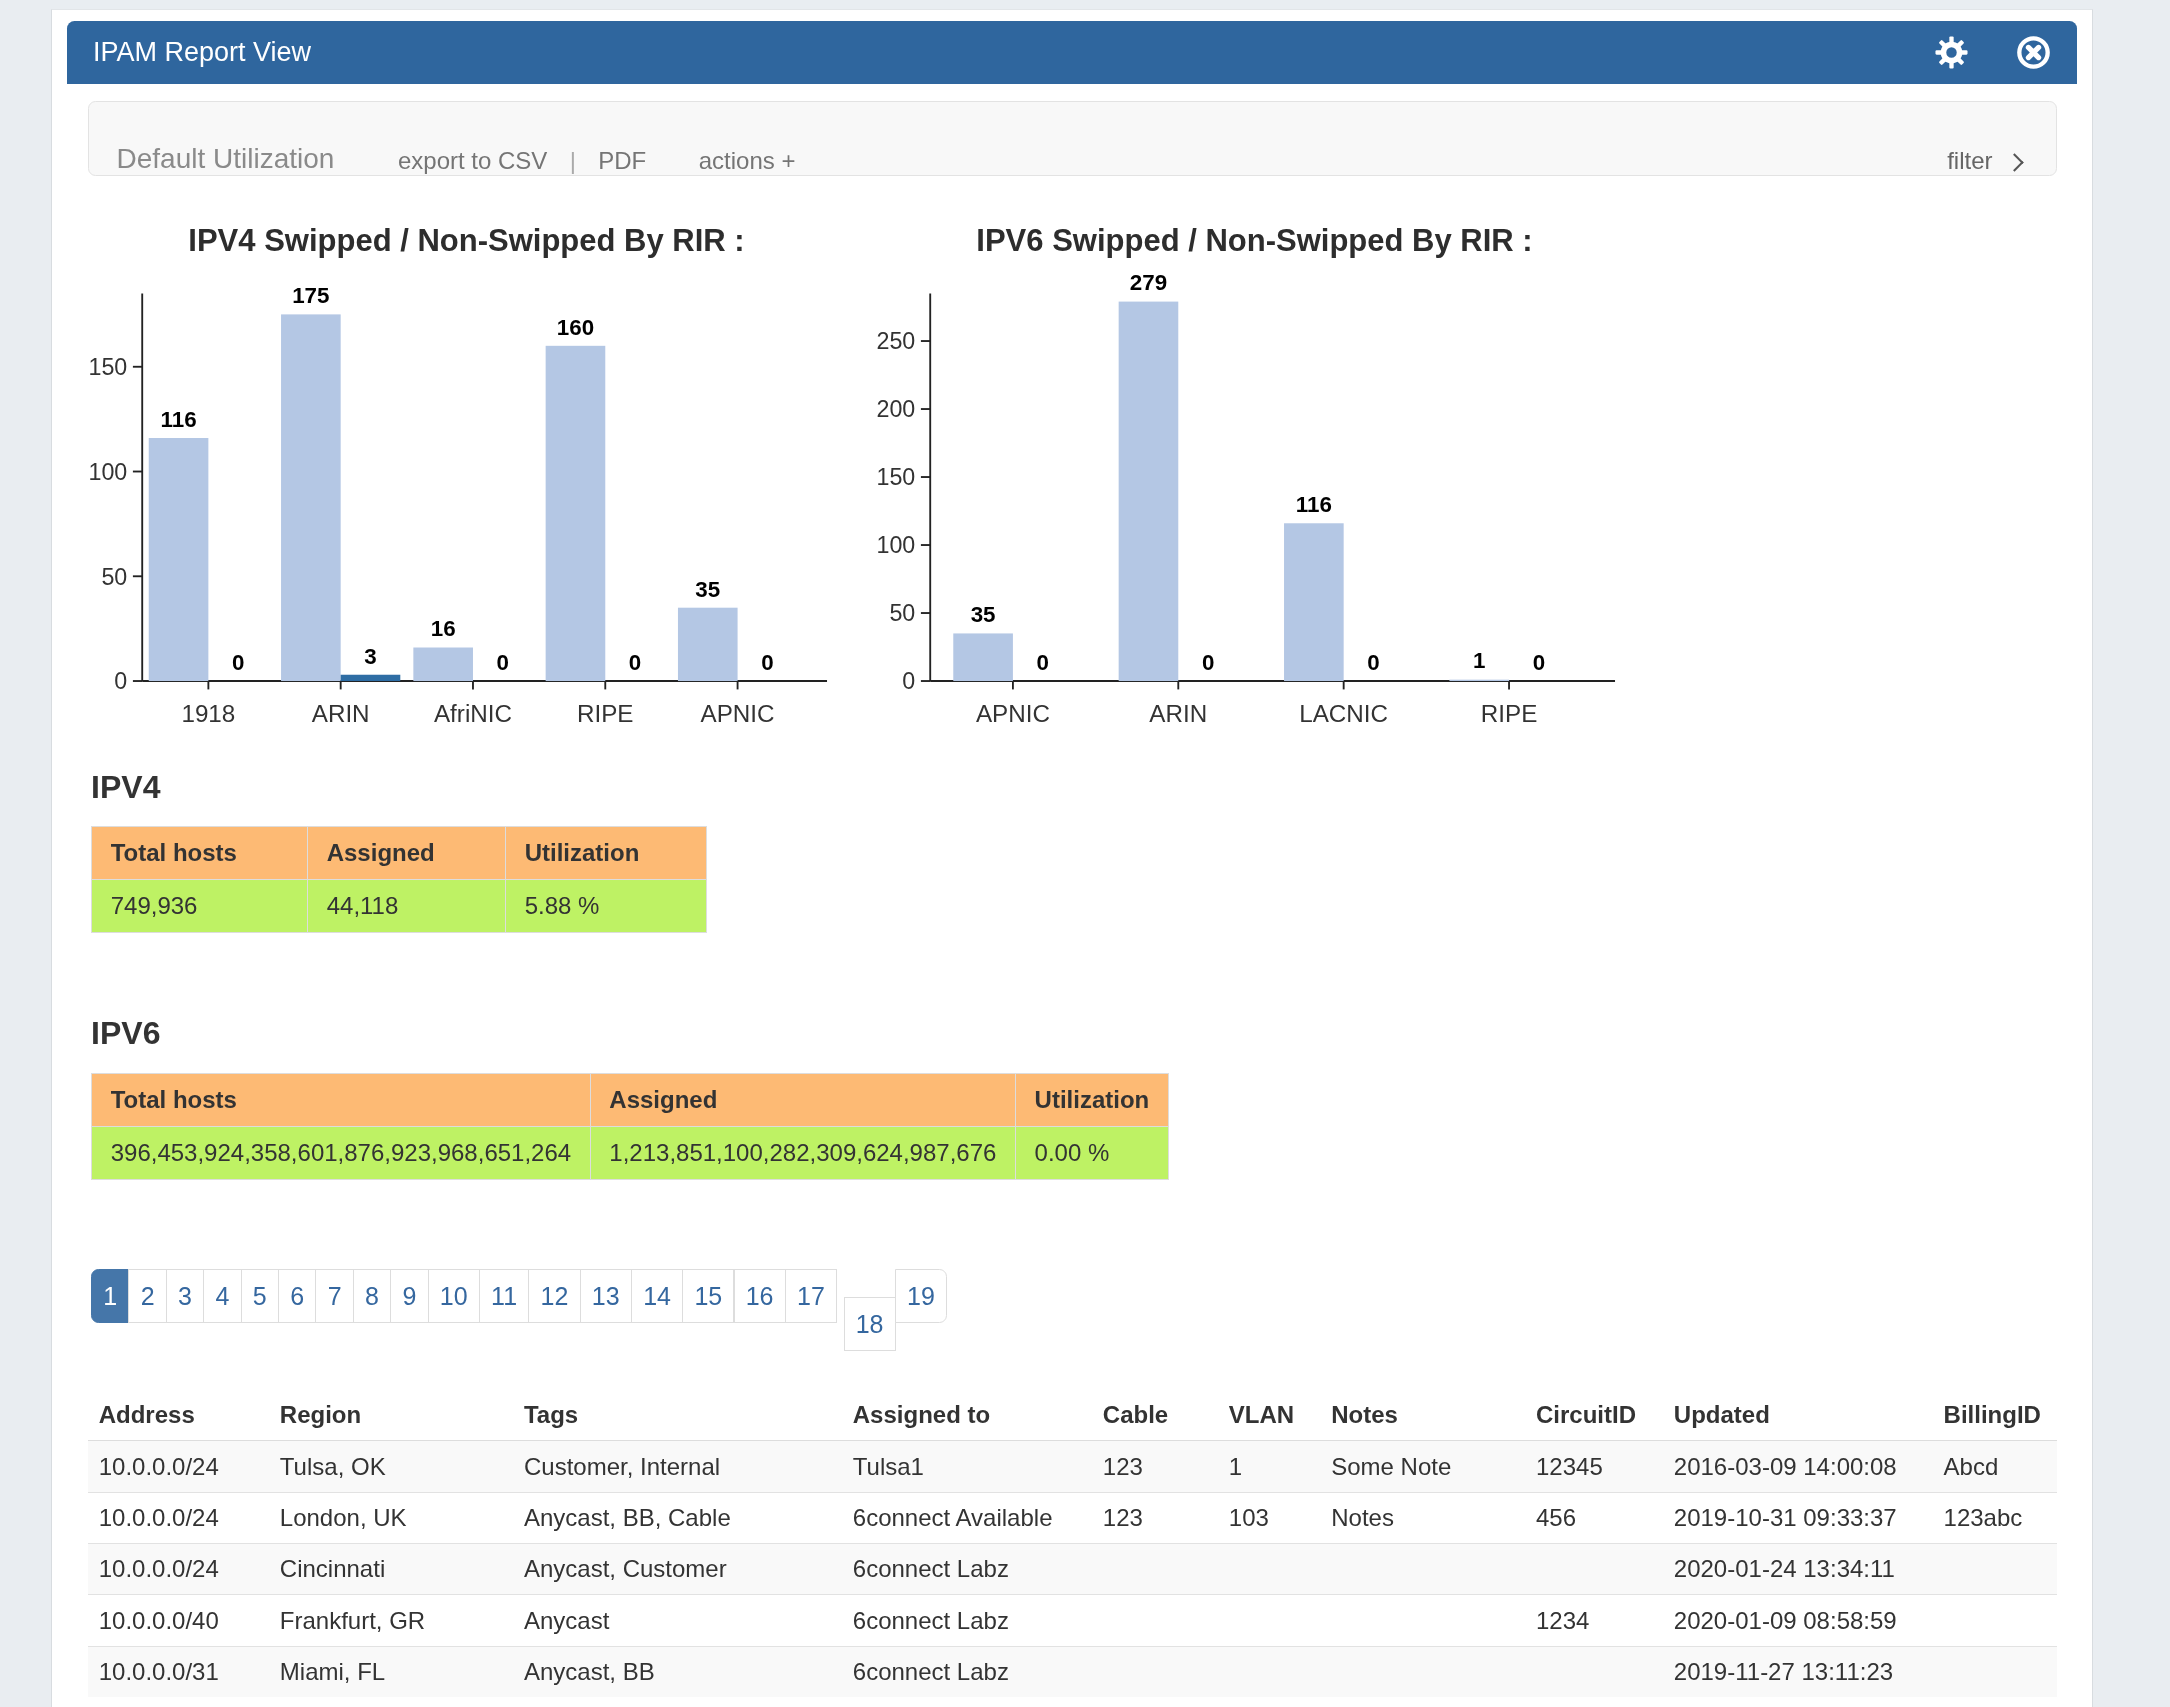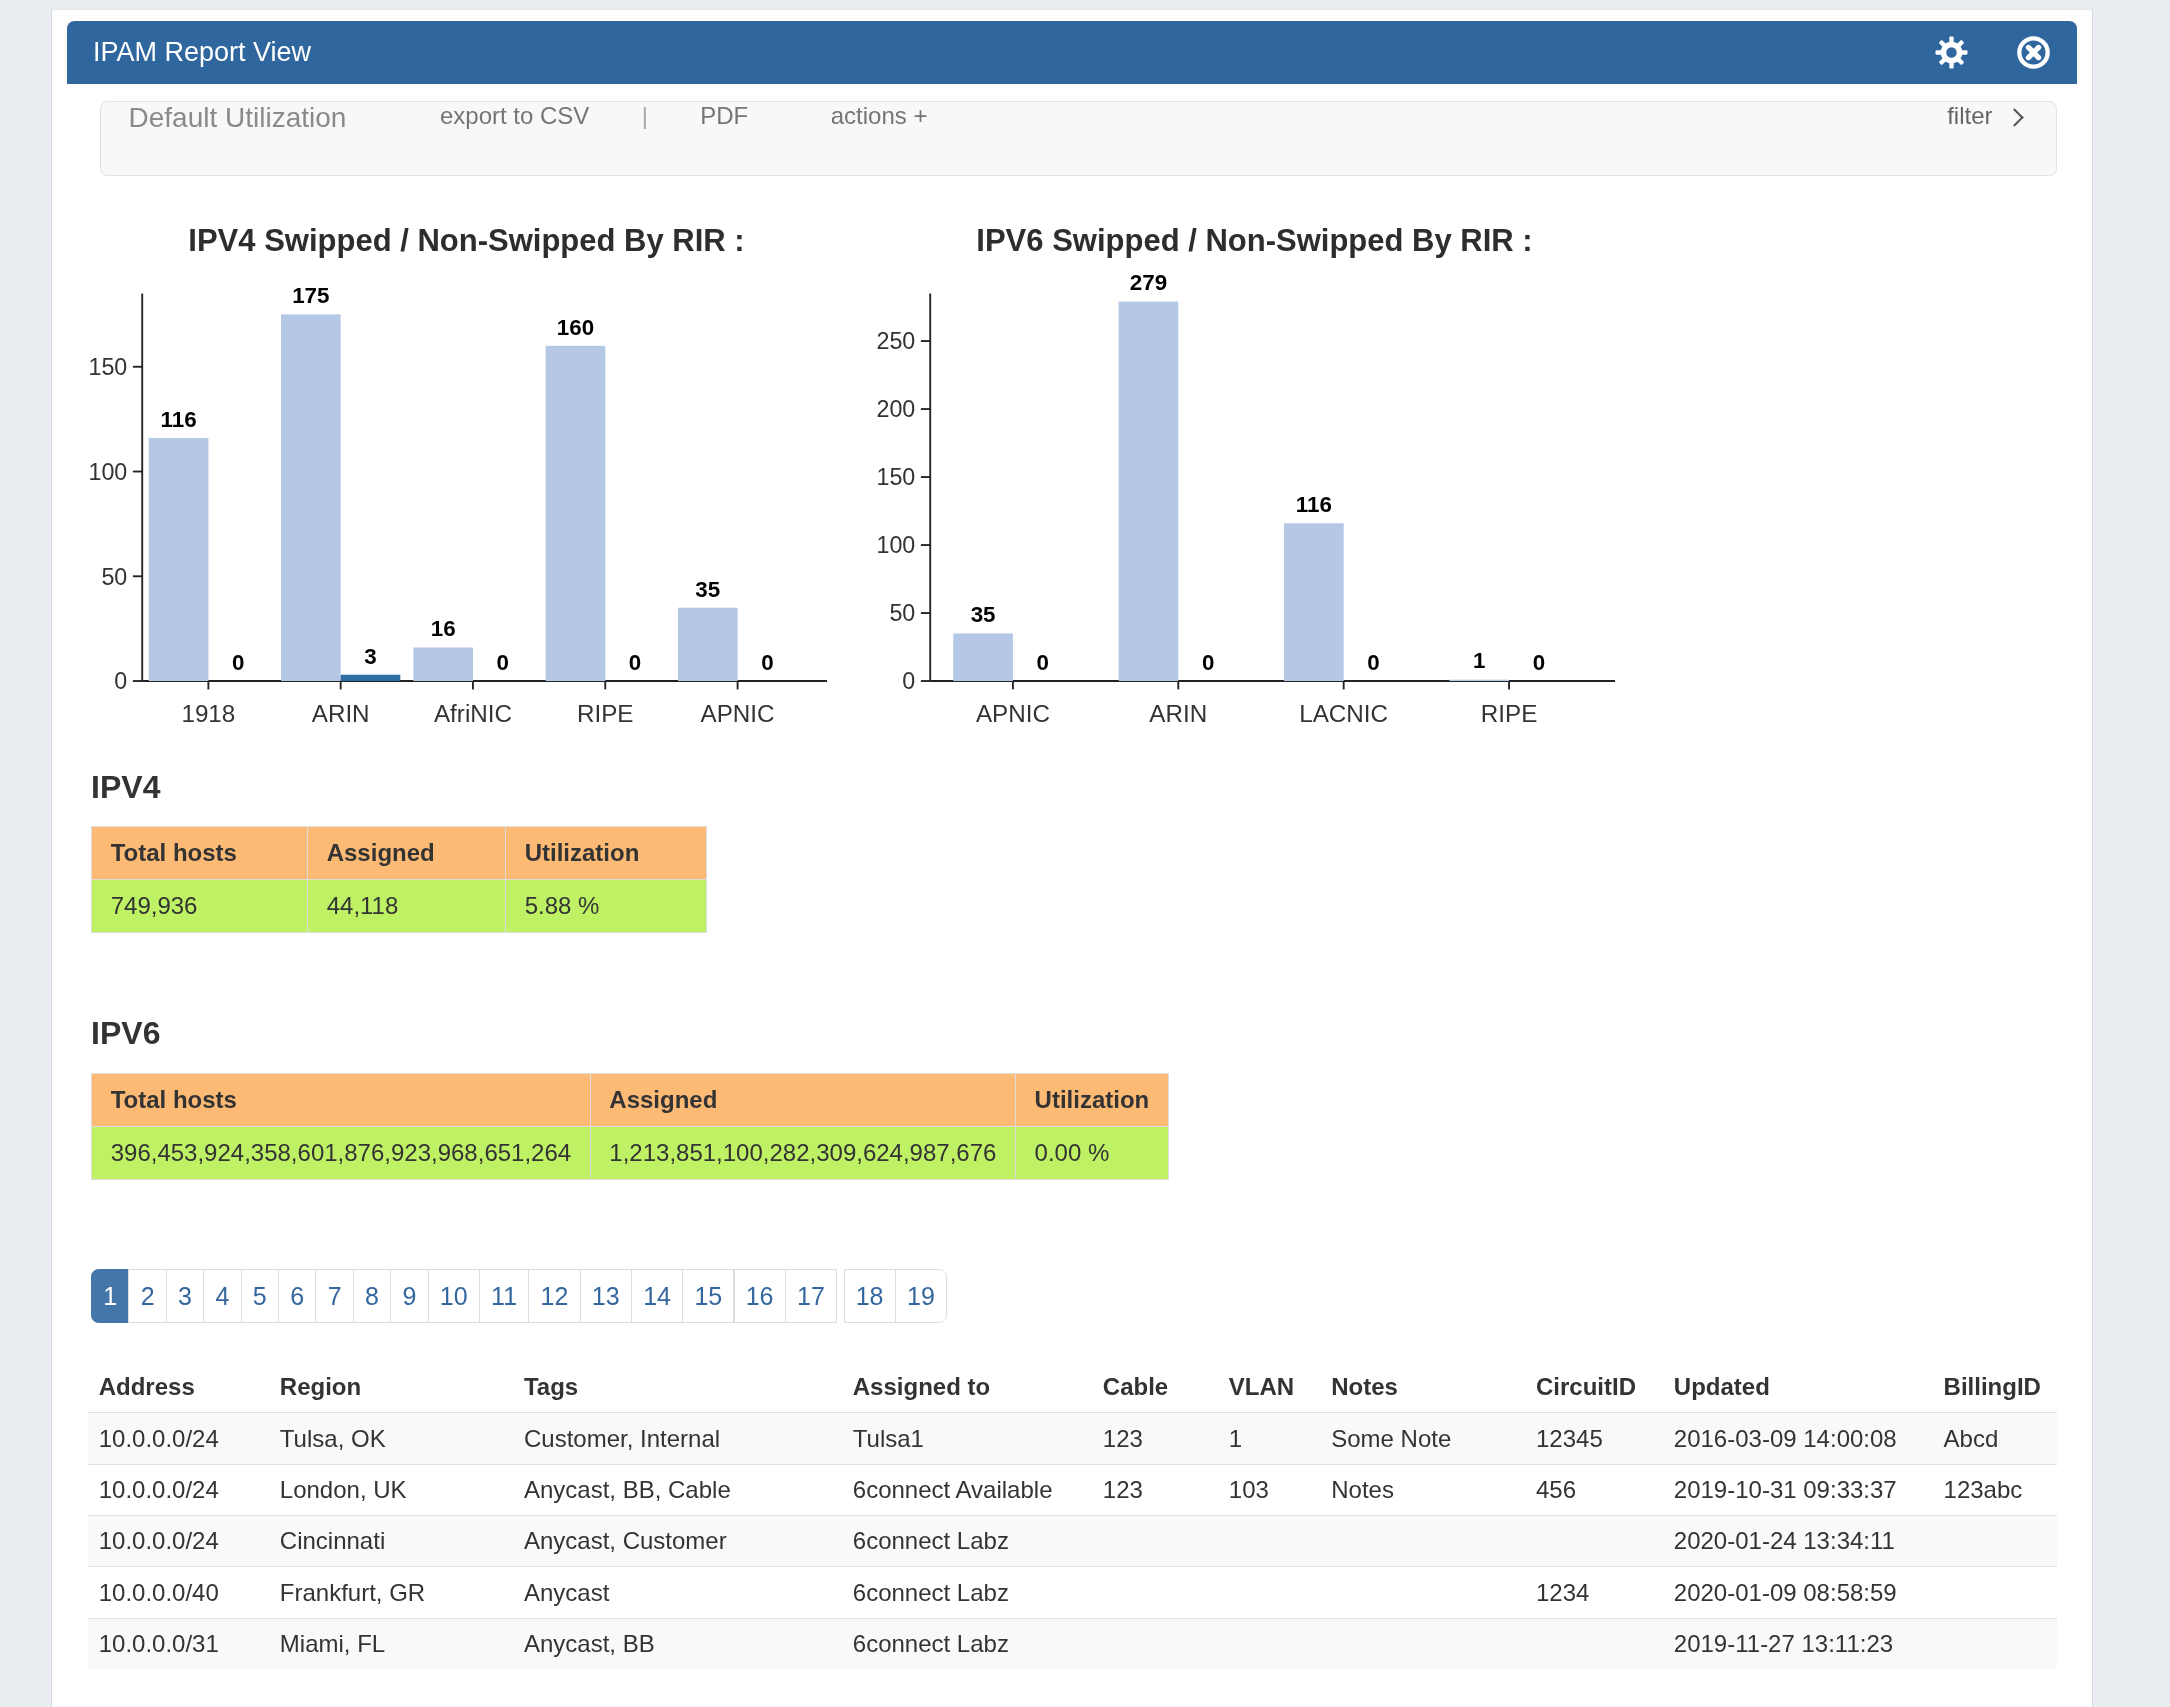--- a/index.html
+++ b/index.html
@@ -20,23 +20,23 @@
     margin:11.2px -5.6px 0 -5.6px; height:63px; background:#2f669e;
     border-radius:7.5px 7.5px 0 0;
     display:flex; align-items:center;gap:16px;
   }
   .titlebar .tb-text { color:#fff; font-size:27px; margin-left:26px; }
   .titlebar .spacer { flex:1; }
   .icon-btn { width:43px; height:43px; margin-right:22.4px; display:flex; align-items:center; justify-content:center; cursor:pointer; }
   .icon-btn svg { width:37px; height:37px; }
   
   .toolbar {
-    margin:17px 15px 0 27px; height:75px; background:#f8f8f8;
+    margin:17px 15px 0 15px; height:75px; background:#f8f8f8;
     border:0.9px solid #e3e3e3; border-radius:7.5px;
-    display:flex; align-items:flex-start; font-size:24px; color:#757575;gap:30px;
+    display:flex; align-items:flex-end; font-size:24px; color:#757575;
   }
   .tb-title { font-size:28px; color:#8a8a8a; margin-left:28px; margin-right:45px; }
   .tb-link { margin:0 18.6px; cursor:pointer; }
   .tb-sep { color:#aaa; margin:0 3.7px; }
   .tb-actions { margin-left:34px; }
   .tb-filter { margin-left:auto; margin-right:35px; color:#666; display:flex; align-items:center; gap:15px; cursor:pointer; }
   .chev { width:13px; height:13px; border-top:2.8px solid #555; border-right:2.8px solid #555; transform:rotate(45deg); margin-top:1.9px; }
   
   .charts-row { display:flex; margin-top:39px; }
   .chart-block { width:788px; }
@@ -56,21 +56,21 @@
   .pagination { display:flex; margin:89px 0 0 18.6px; }
   .page {
     min-width:32px; padding:0 11.2px; height:54px; line-height:52px;
     text-align:center; font-size:25px; color:#35679f; background:#fff;
     border:0.9px solid #ddd; margin-left:-0.9px; cursor:pointer;
   }
   .page.active {
     background:#4576a9; color:#fff; border-color:#4576a9;
     border-radius:7.5px 0 0 7.5px; margin-left:0;
   }
-  .page.gap { margin-left:6.5px; }
+  .page.gap { margin-left:6.5px;margin-top:28px; }
   .page:last-child { border-radius:0 7.5px 7.5px 0; }
   
   table.main { border-collapse:collapse; table-layout:fixed; width:calc(100% - 30px); margin:39px 15px 0 15px; }
   table.main th {
     text-align:left; font-size:24px; font-weight:bold; color:#333;
     padding:11.2px 11.2px; height:48px; border-bottom:0.9px solid #ddd;
   }
   table.main td {
     font-size:24px; color:#333; padding:11.2px 11.2px; height:50px;
     border-top:0.9px solid #e2e2e2; overflow:hidden; white-space:nowrap;

